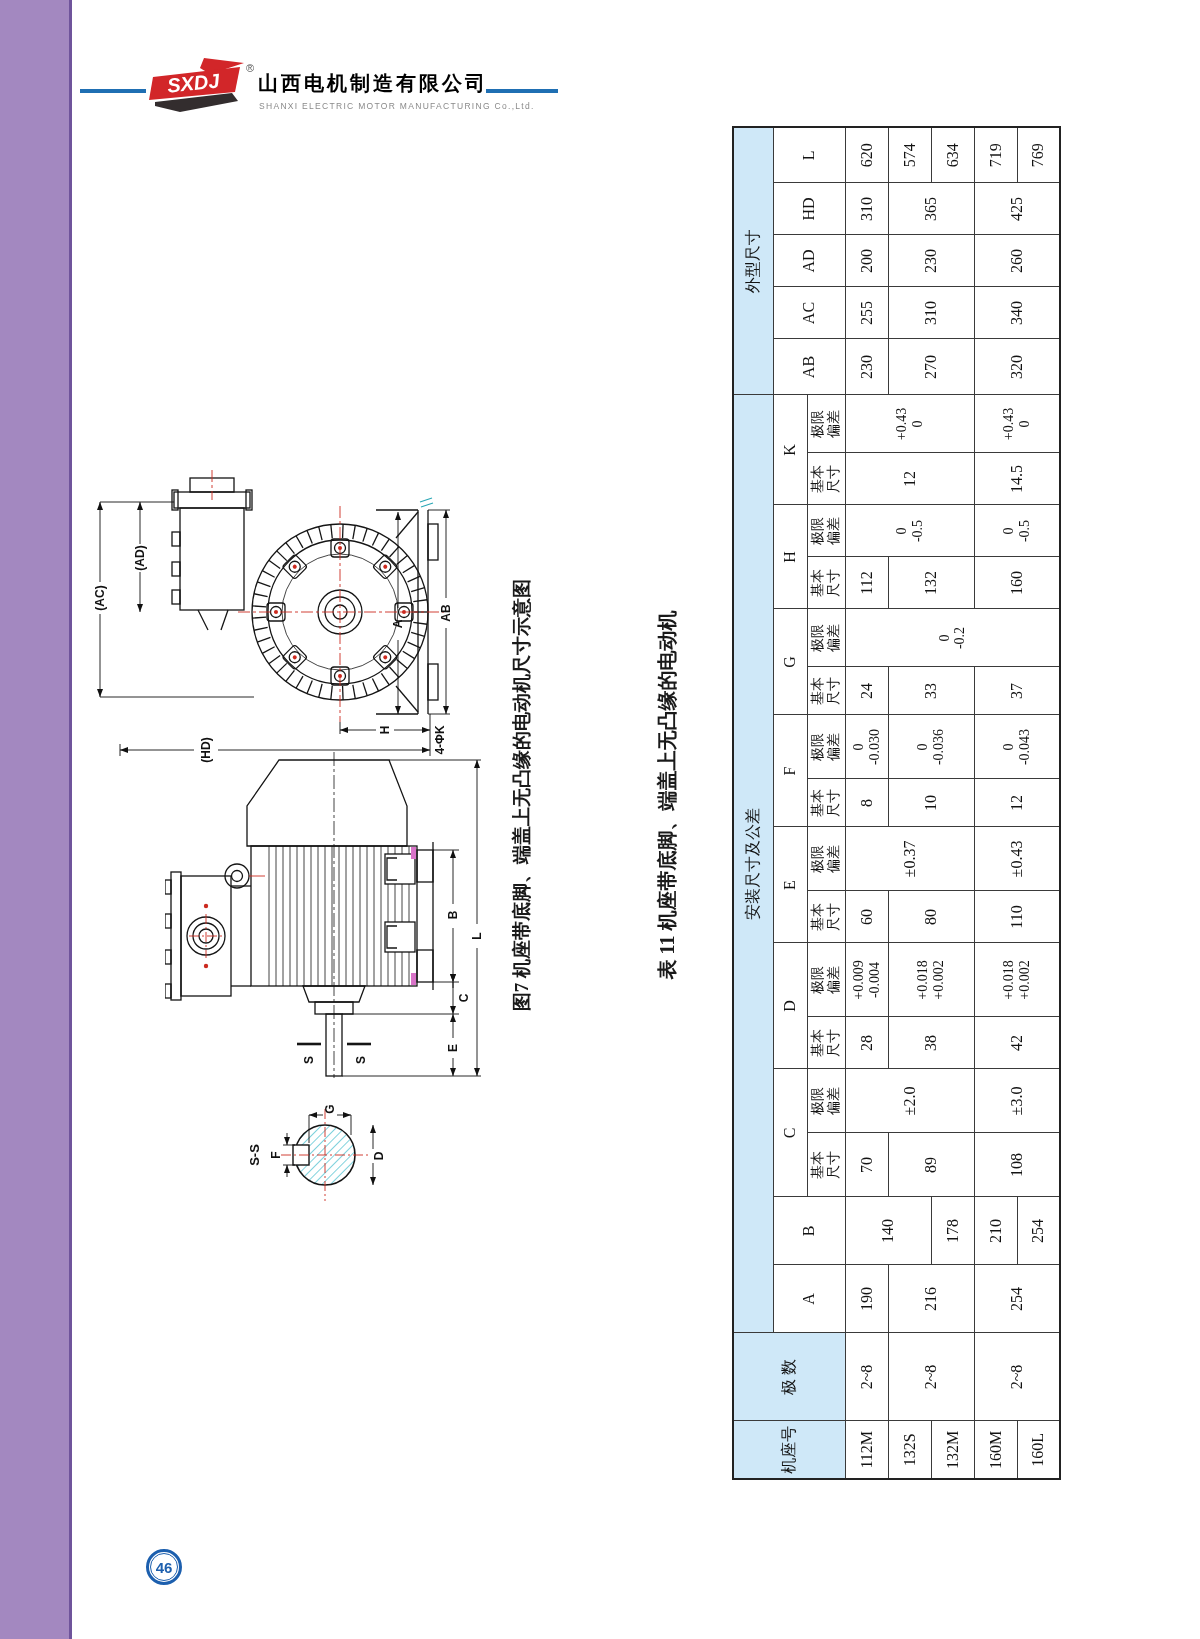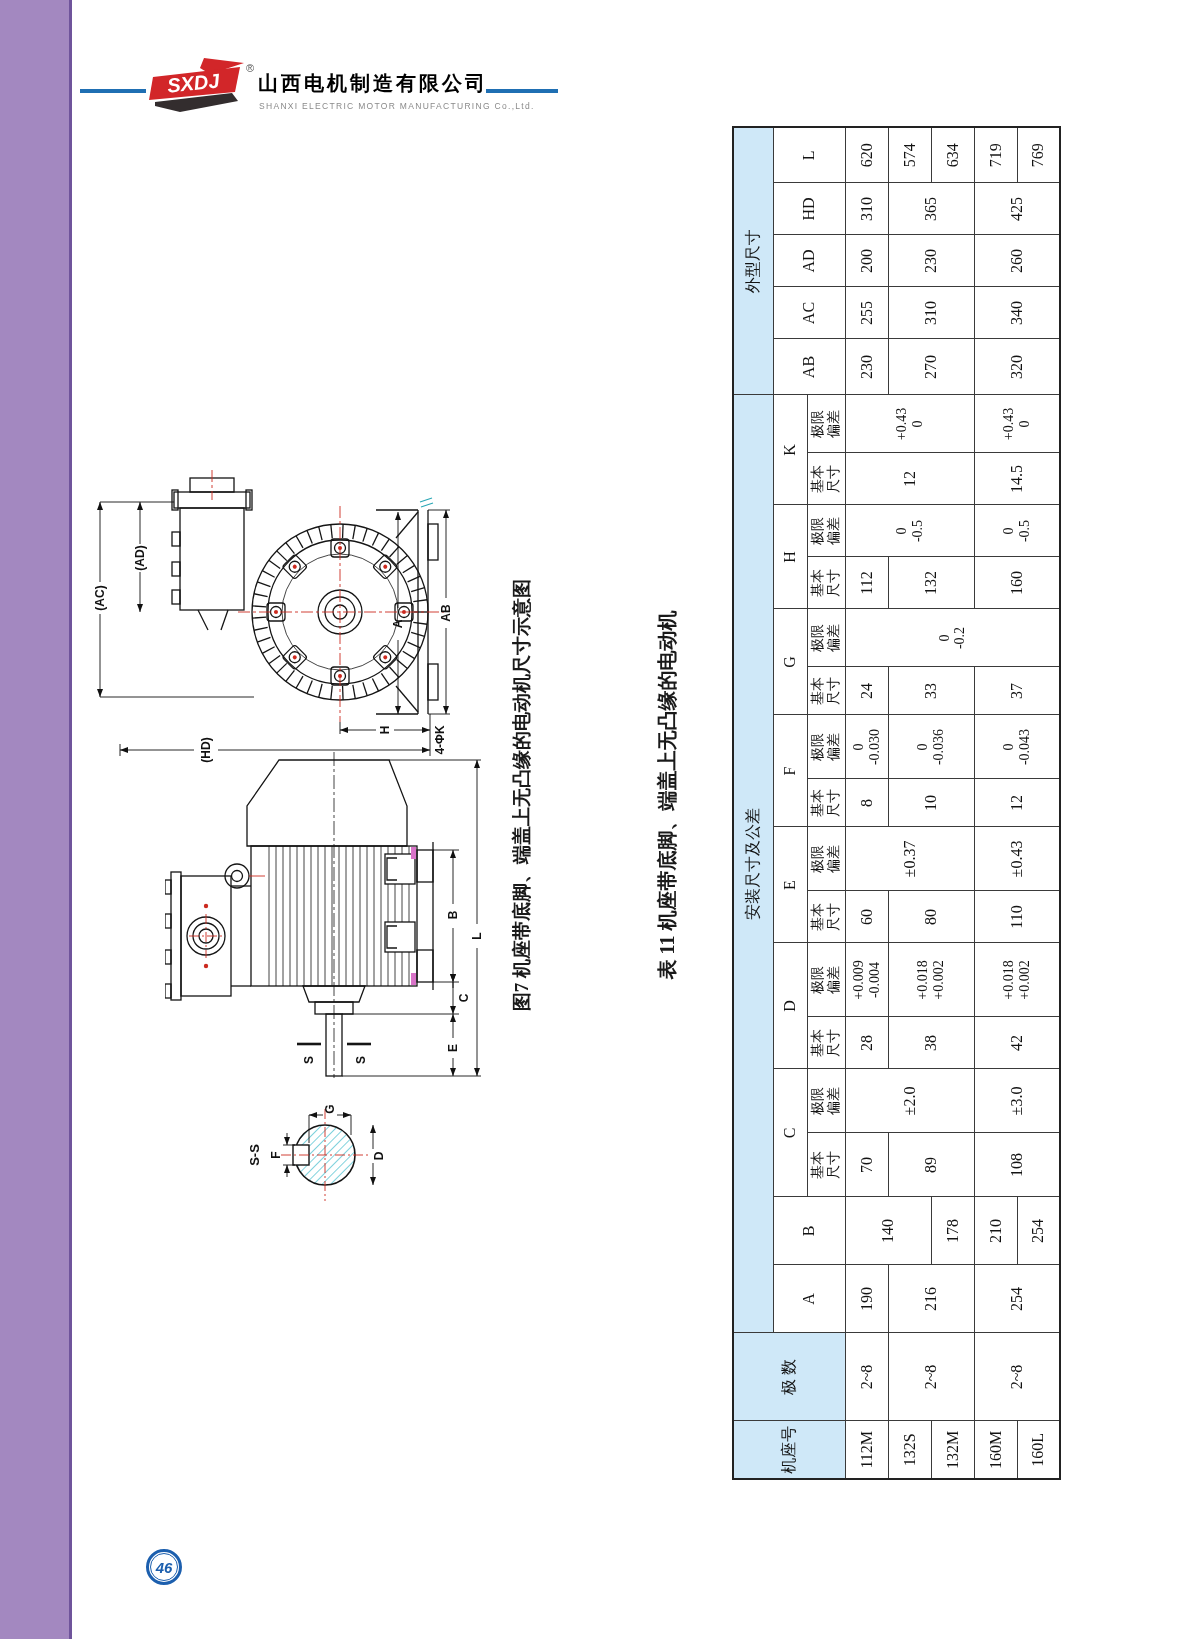--- a/index.html
+++ b/index.html
@@ -26,21 +26,21 @@
            transform-origin:0 0;}
   table.dim{border-collapse:collapse;table-layout:fixed;width:1352px;background:#fff;
             font-family:"Liberation Serif","DejaVu Serif",serif;color:#131313;
             border:2px solid #222;}
   table.dim td{border:1px solid #3a3a3a;text-align:center;vertical-align:middle;
                font-size:16px;line-height:1.12;padding:0 2px;overflow:hidden;}
   table.dim td.blue{background:#cfe8f8;}
   table.dim td.sub,table.dim td.two{font-size:14px;}
   
   .badge{left:146px;top:1549px;width:36px;height:36px;border:3px solid #1c5fae;border-radius:50%;
-         box-sizing:border-box;display:flex;align-items:center;justify-content:center;font-style:italic;}
+         box-sizing:border-box;display:flex;align-items:center;justify-content:center;}
   .badge-inner{width:26px;height:26px;border:1.5px solid #1c5fae;border-radius:50%;
          display:flex;align-items:center;justify-content:center;
          font-size:15px;font-weight:bold;color:#1c5fae;}
   
   svg text.dim{font:bold 12px "Liberation Sans",sans-serif;fill:#111;}
   svg text.big{font:bold 13px "Liberation Sans",sans-serif;fill:#111;}
 </style>
 </head>
 <body>
 

